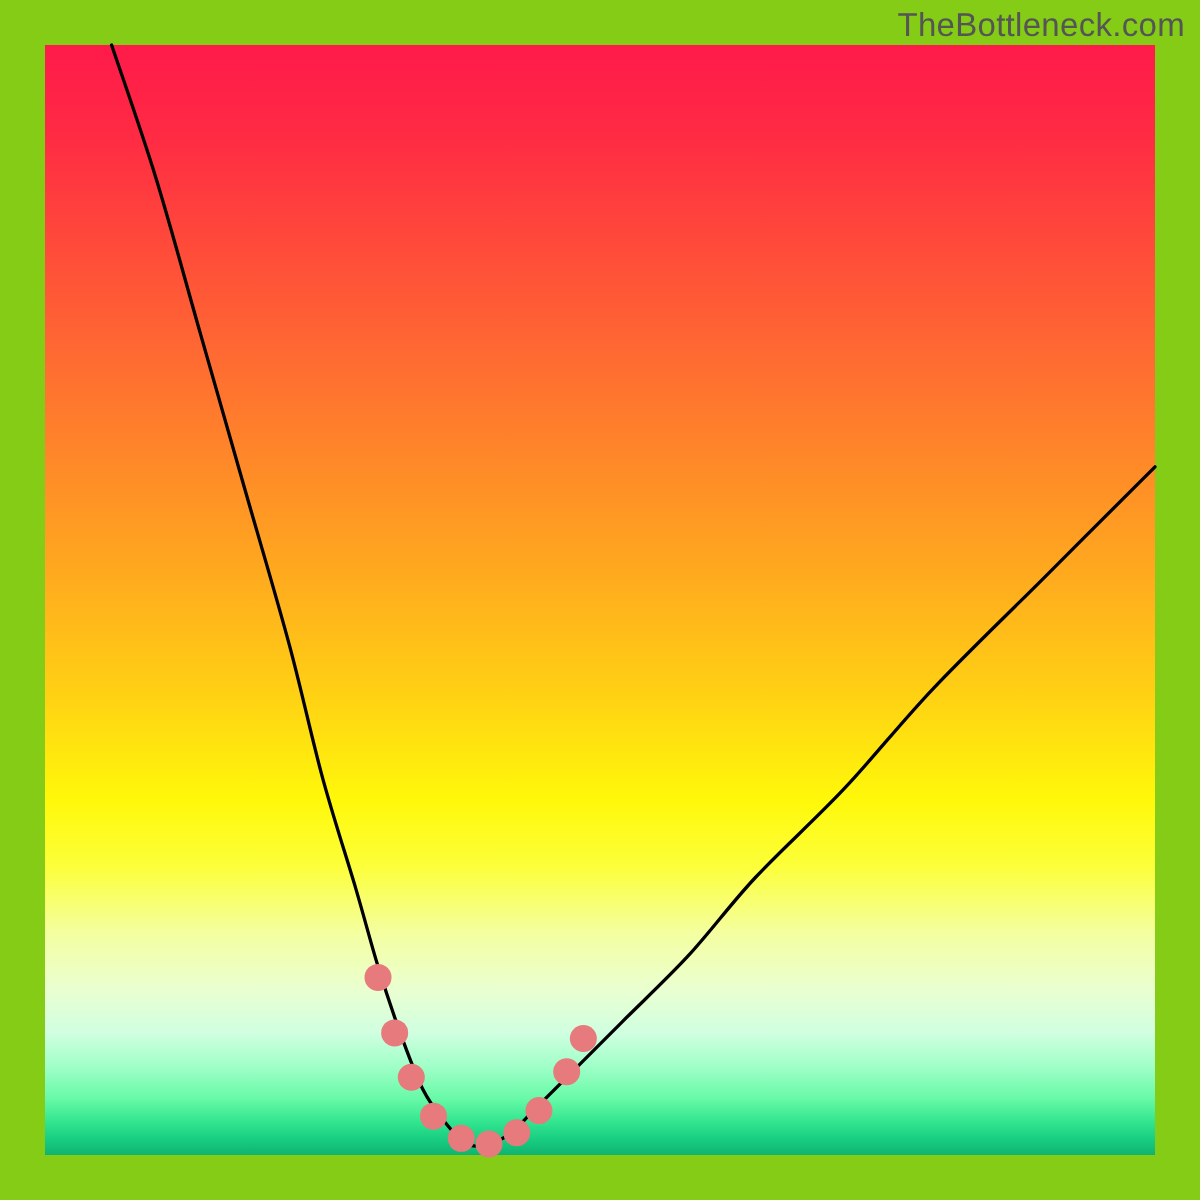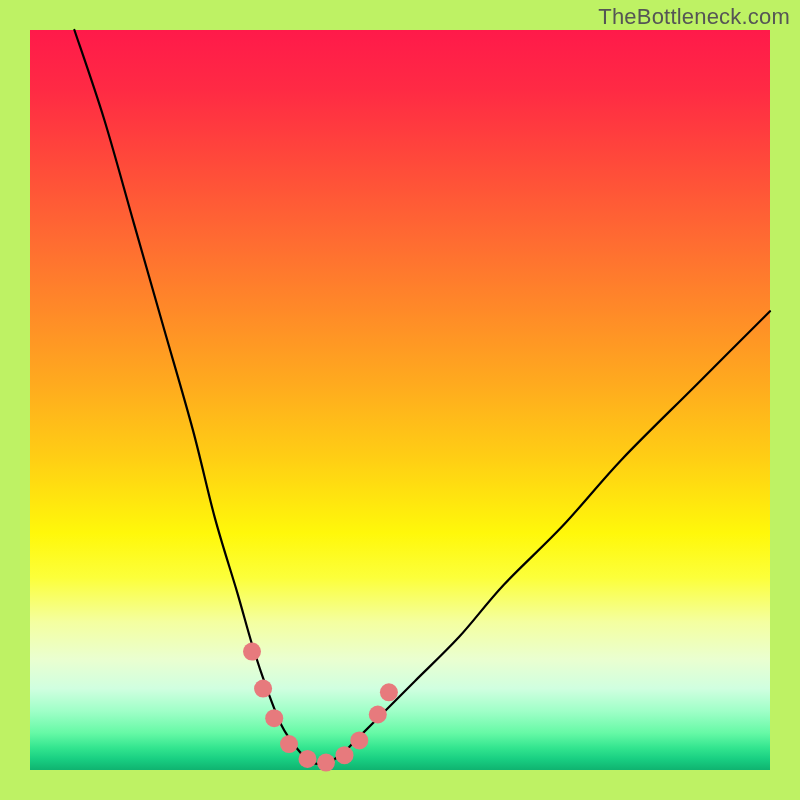--- a/index.html
+++ b/index.html
@@ -10,21 +10,21 @@
     overflow: hidden;
     background: #000;
     font-family: Arial, Helvetica, sans-serif;
   }
   .frame {
     position: absolute;
     left: 0;
     top: 0;
     width: 800px;
     height: 800px;
-    background: #bef264;
+    background: #84cc16;
   }
   .plot-area {
     position: absolute;
     left: 30px;
     top: 30px;
     width: 740px;
     height: 740px;
     
     background: linear-gradient(
       to bottom,

